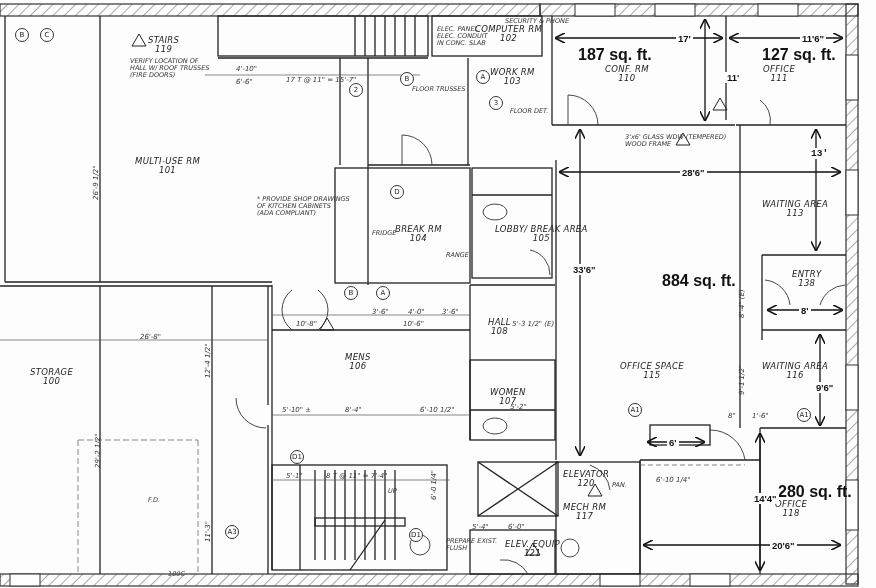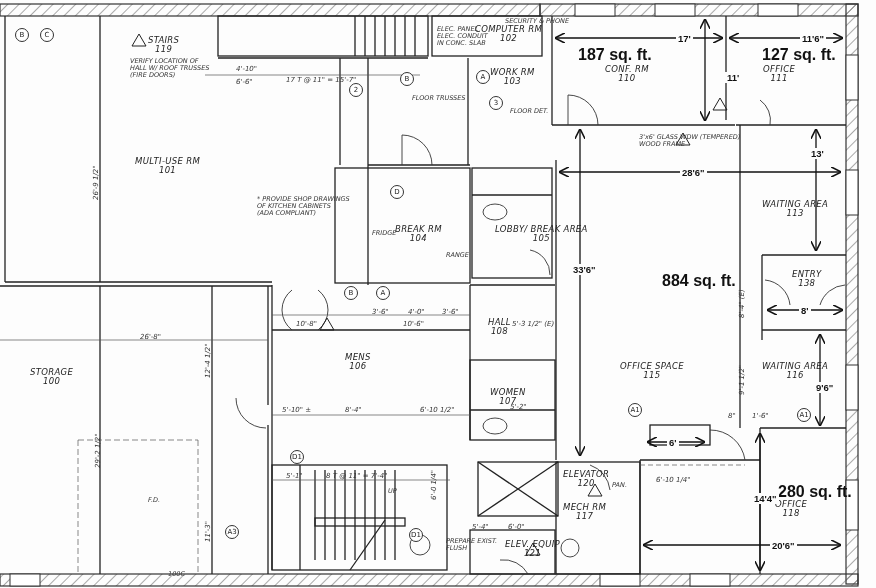--- a/index.html
+++ b/index.html
@@ -214,21 +214,21 @@
 <div class="area" style="left:578px;top:46px;">187 sq. ft.</div>
 <div class="area" style="left:762px;top:46px;">127 sq. ft.</div>
 <div class="area" style="left:662px;top:272px;">884 sq. ft.</div>
 <div class="area" style="left:778px;top:483px;">280 sq. ft.</div>
 
 <div class="dim" style="left:676px;top:33px;">17'</div>
 <div class="dim" style="left:800px;top:33px;">11'6"</div>
 <div class="dim" style="left:725px;top:72px;">11'</div>
 <div class="dim" style="left:680px;top:167px;">28'6"</div>
 <div class="dim" style="left:571px;top:264px;">33'6"</div>
-<div class="dim" style="left:809px;top:148px;">13'</div>
+<div class="dim" style="left:809px;top:148px;font-family:Liberation Mono, monospace;">13'</div>
 <div class="dim" style="left:799px;top:305px;">8'</div>
 <div class="dim" style="left:814px;top:382px;">9'6"</div>
 <div class="dim" style="left:752px;top:493px;">14'4"</div>
 <div class="dim" style="left:770px;top:540px;">20'6"</div>
 <div class="dim" style="left:667px;top:437px;">6'</div>
 
 <div class="hdim vtext" style="left:92px;top:200px;">26'-9 1/2"</div>
 <div class="hdim" style="left:140px;top:333px;">26'-8"</div>
 <div class="hdim vtext" style="left:204px;top:378px;">12'-4 1/2"</div>
 <div class="hdim vtext" style="left:94px;top:468px;">29'-2 1/2"</div>
@@ -257,26 +257,26 @@
 <div class="hdim" style="left:728px;top:412px;">8"</div>
 <div class="hdim" style="left:752px;top:412px;">1'-6"</div>
 
 <div class="note" style="left:130px;top:58px;">VERIFY LOCATION OF
 HALL W/ ROOF TRUSSES
 (FIRE DOORS)</div>
 <div class="note" style="left:437px;top:26px;">ELEC. PANEL
 ELEC. CONDUIT
 IN CONC. SLAB</div>
 <div class="note" style="left:505px;top:18px;">SECURITY &amp; PHONE</div>
-<div class="note" style="left:412px;top:95px;">FLOOR TRUSSES</div>
+<div class="note" style="left:412px;top:86px;">FLOOR TRUSSES</div>
 <div class="note" style="left:510px;top:108px;">FLOOR DET.</div>
 <div class="note" style="left:257px;top:196px;">* PROVIDE SHOP DRAWINGS
 OF KITCHEN CABINETS
 (ADA COMPLIANT)</div>
-<div class="note" style="left:625px;top:134px;margin-left:14px;">3'x6' GLASS WDW (TEMPERED)
+<div class="note" style="left:625px;top:134px;">3'x6' GLASS WDW (TEMPERED)
 WOOD FRAME</div>
 <div class="note" style="left:372px;top:230px;">FRIDGE</div>
 <div class="note" style="left:446px;top:252px;">RANGE</div>
 <div class="note" style="left:446px;top:538px;">PREPARE EXIST.
 FLUSH</div>
 <div class="note" style="left:148px;top:497px;">F.D.</div>
 <div class="note" style="left:612px;top:482px;">PAN.</div>
 <div class="note" style="left:168px;top:571px;">100C</div>
 <div class="note" style="left:388px;top:488px;">UP</div>
 

